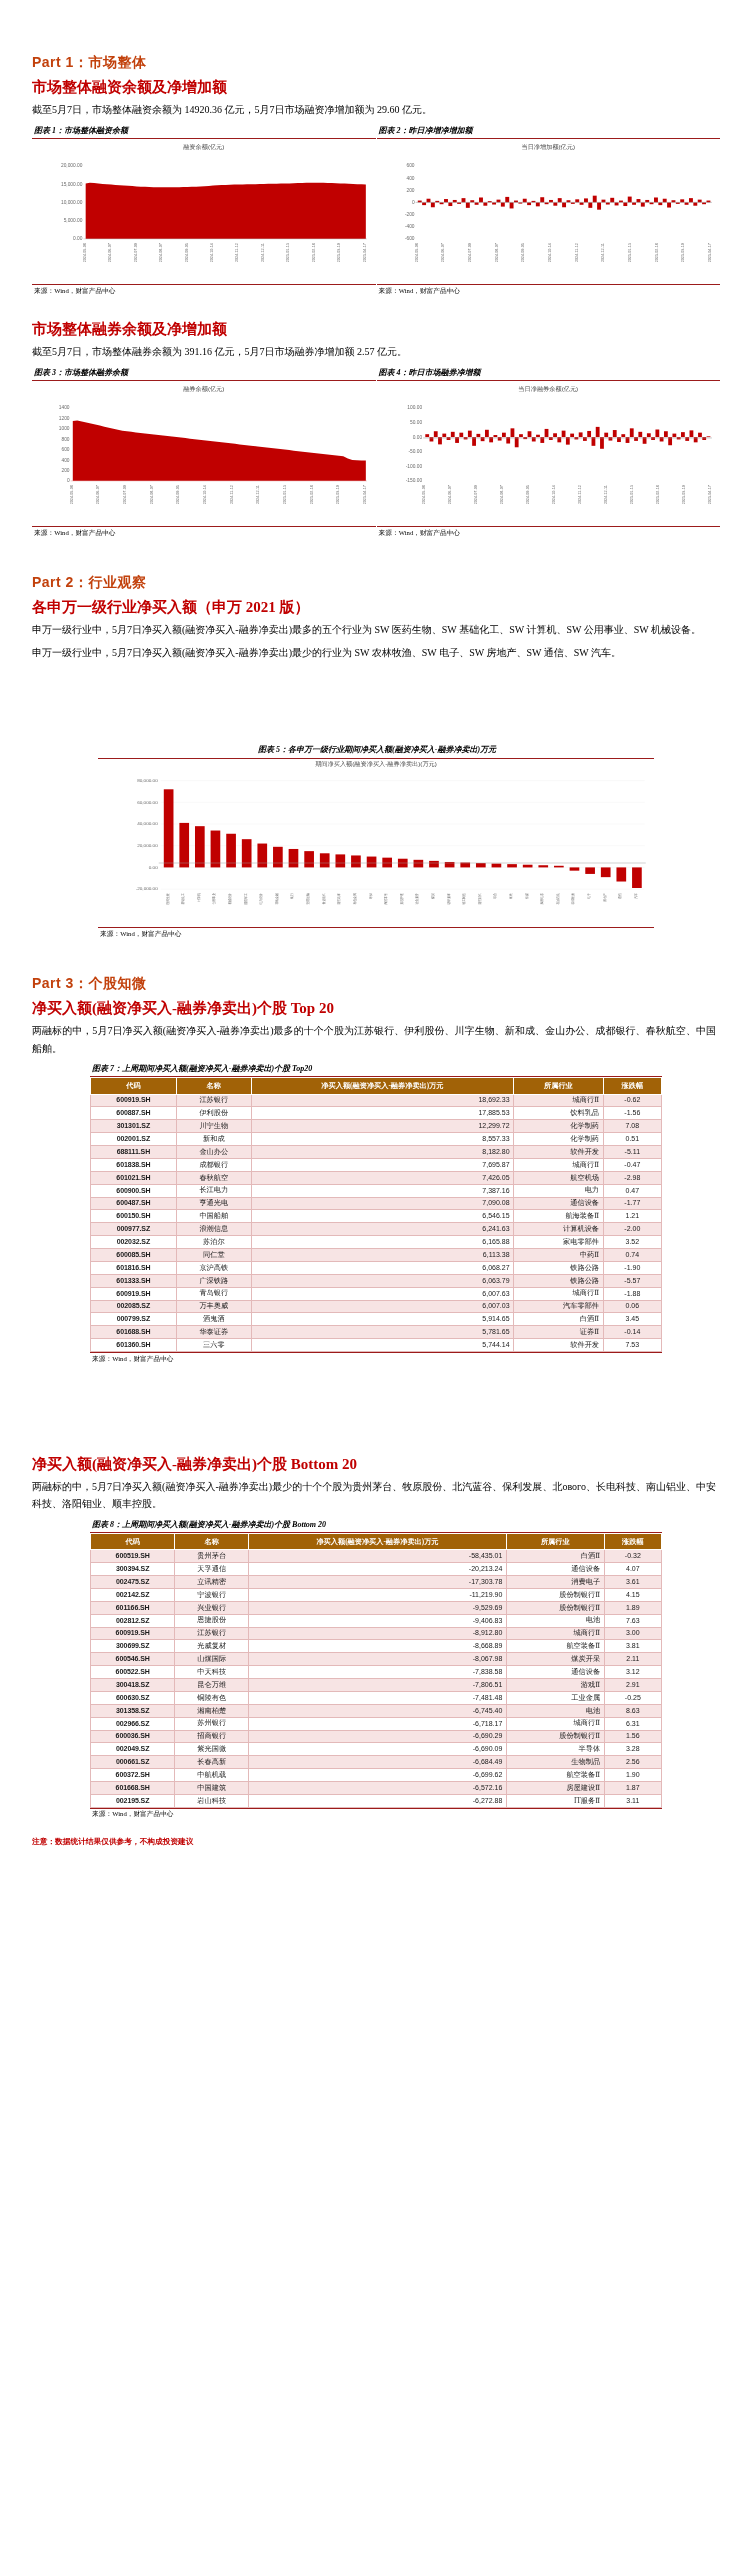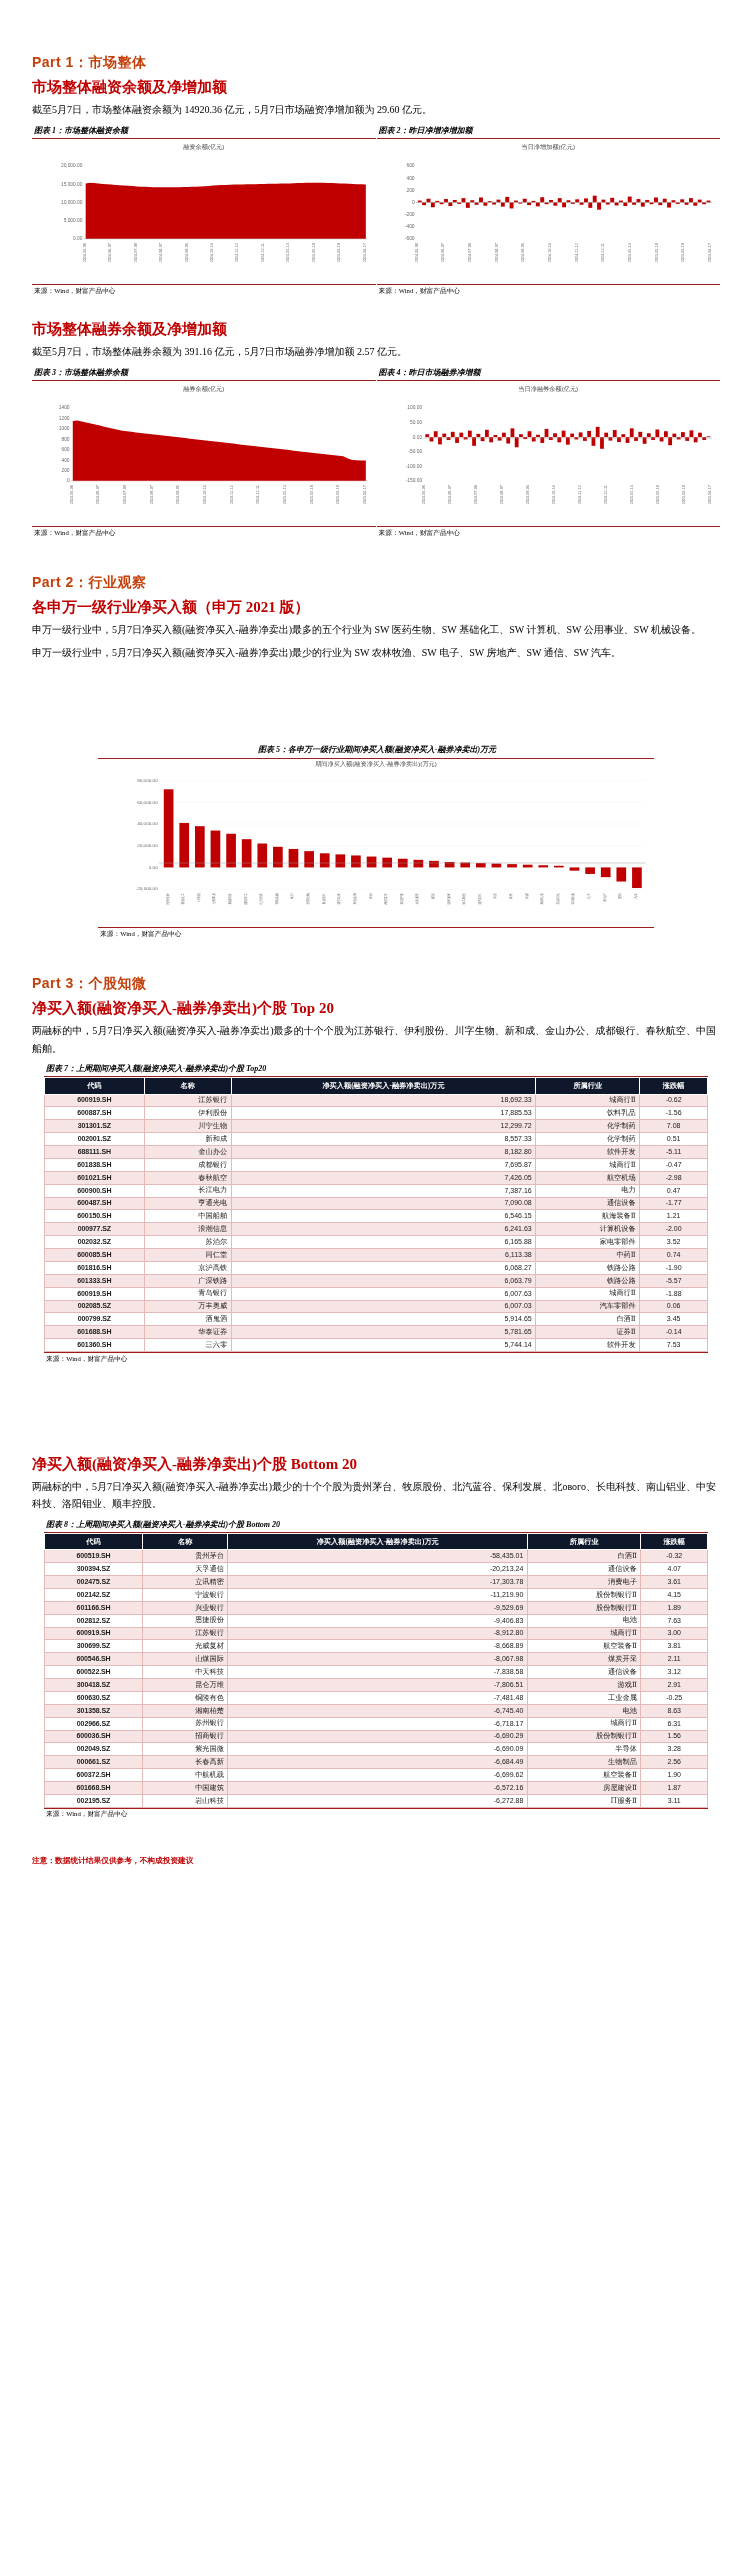--- a/index.html
+++ b/index.html
@@ -67,65 +67,64 @@
     color:#4a4a4a;
     font-family:"Liberation Sans","DejaVu Sans",sans-serif;
     margin:1px 0 1px 0;
   }
   .chart-svg { display:block; width:100%; }
 
   
   .fig5-wrap { padding:0 98px; }
 
   
-  .tbl-wrap { padding:0 44px; }
+  .tbl-wrap { padding:0 90px; }
   table.stock {
     width:100%;
     border-collapse:collapse;
     font-family:"Liberation Sans","DejaVu Sans",sans-serif;
     font-size:6.7px;
   }
   table.stock thead th {
-    background:#0f172a;
+    background:#a16207;
     color:#ffffff;
     font-family:"Liberation Serif","DejaVu Serif",serif;
     font-weight:bold;
     font-size:7.2px;
     padding:2.6px 3.1px;
     border:0.5px solid #ffffff;
     text-align:center;
     white-space:nowrap;
   }
   table.stock td {
     border:0.5px solid #e3b9b9;
     padding:1.8px 3.6px;
     height:12px;
     line-height:1.15;
   }
   table.stock tbody tr:nth-child(odd) td { background:#f7e4e4; }
   table.stock tbody tr:nth-child(even) td { background:#ffffff; }
   td.code { font-weight:bold; text-align:center; font-size:7px; letter-spacing:-0.1px; }
-  td.nm   { font-family:Liberation Serif, serif; text-align:right; font-size:7.2px; }
+  td.nm   { font-family:Liberation Serif, serif; text-align:center; font-size:7.2px; }
   td.val  { text-align:right; font-size:7px; }
   td.ind  { font-family:"Liberation Serif","DejaVu Serif",serif; text-align:right; font-size:7.2px; }
   td.chg  { text-align:center; font-size:7px; }
 
   .src-line {
     font-size:6.7px; color:#000;
     padding:1.5px 0 0 2.1px;
     border-top:0.7px solid #9c1b1b;
     margin-top:0;
   }
 
   .note {
     font-size:7.7px;
     color:#c00000;
     font-weight:bold;
     padding:0 32px;
-    margin-top:19px;
   }
 
   .axis-lbl { font-size:9px; fill:#6b6b6b; font-family:"Liberation Sans","DejaVu Sans",sans-serif; }
   .axis-lbl-v { font-size:7px; fill:#6b6b6b; font-family:"Liberation Sans","DejaVu Sans",sans-serif; }
   .spacer-md { height:17.5px; }
   .spacer-lg { height:36px; }
 </style>
 </head>
 <body>
 

